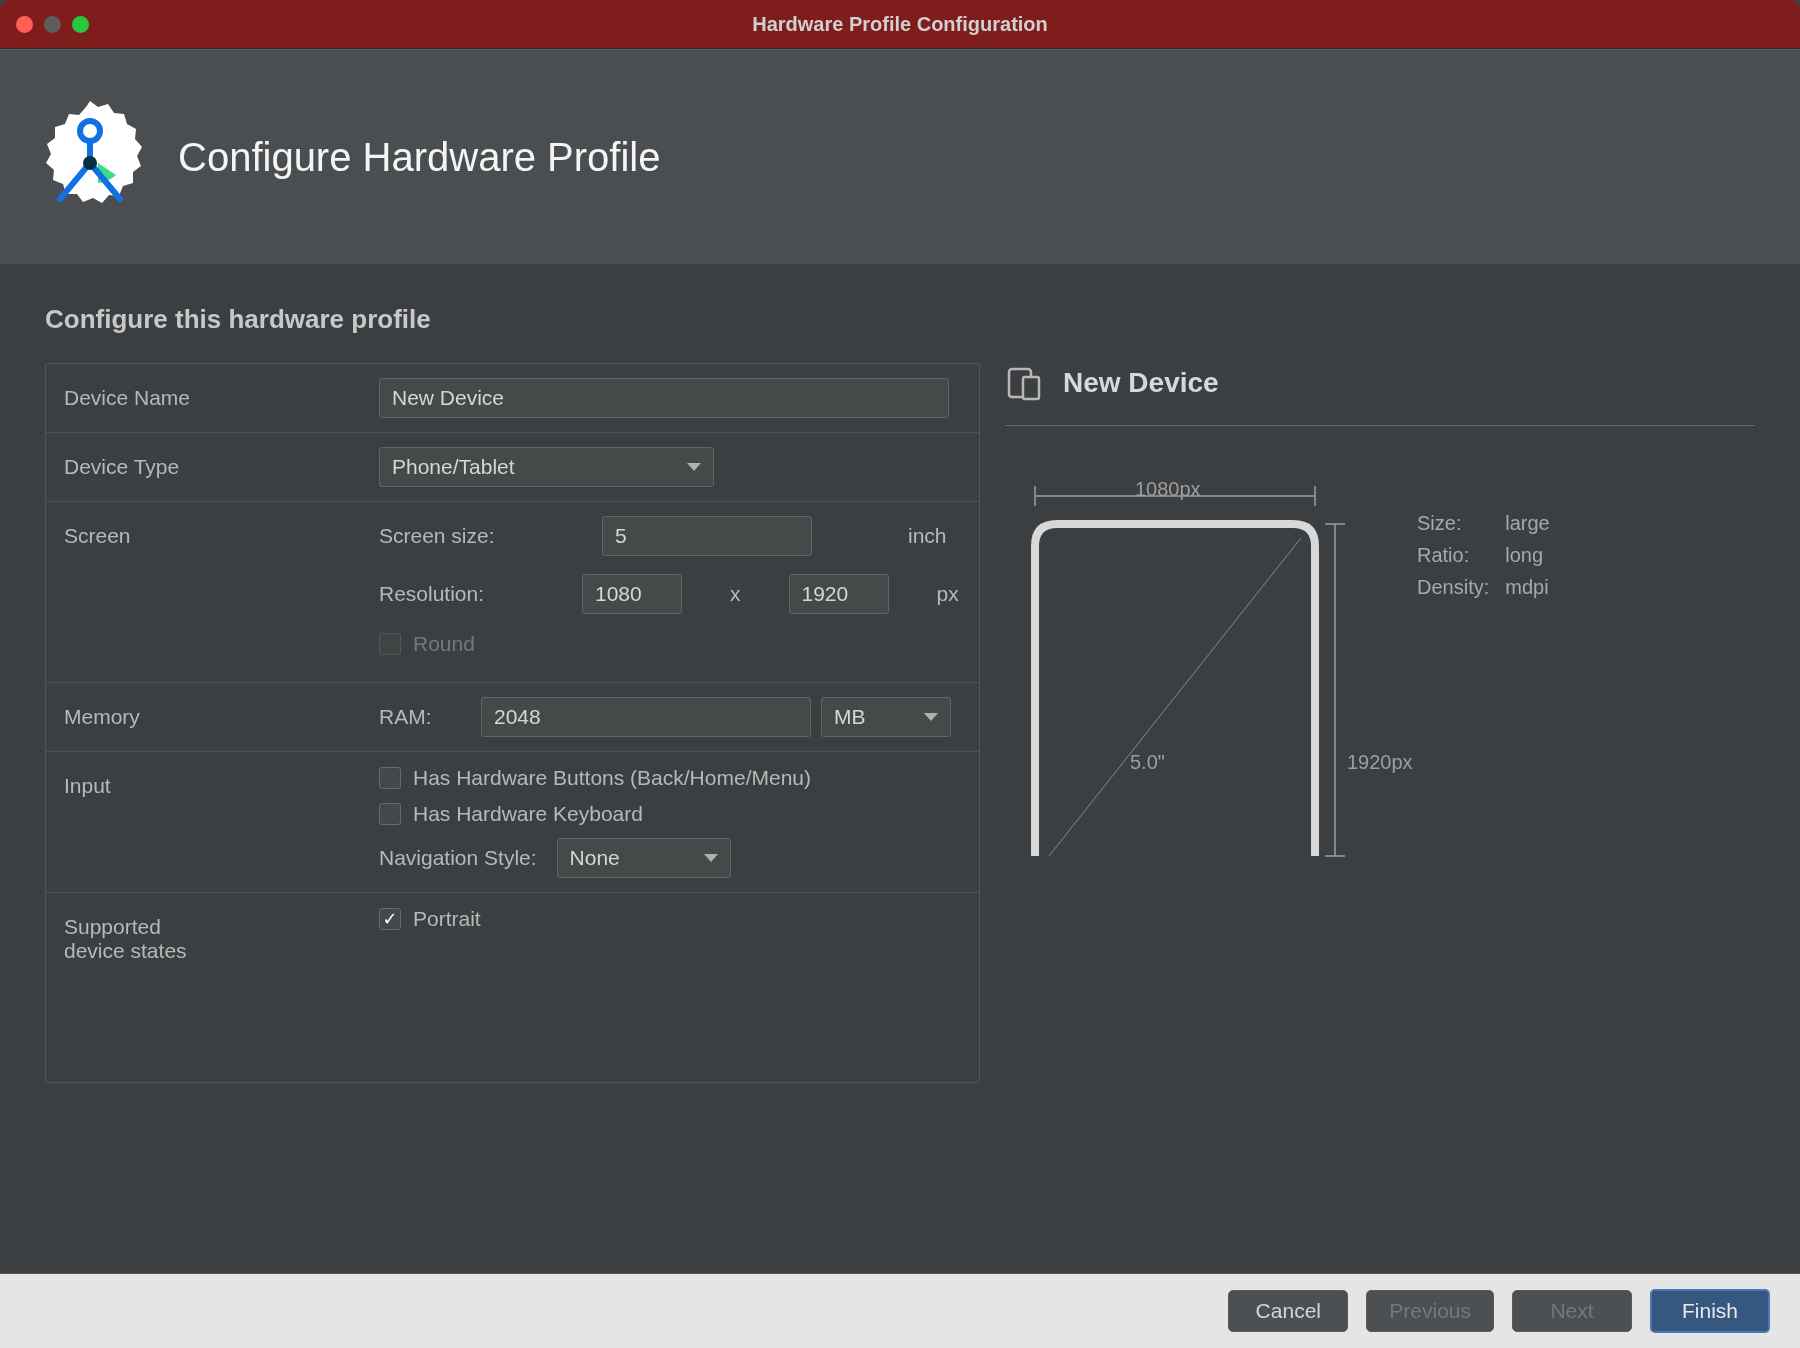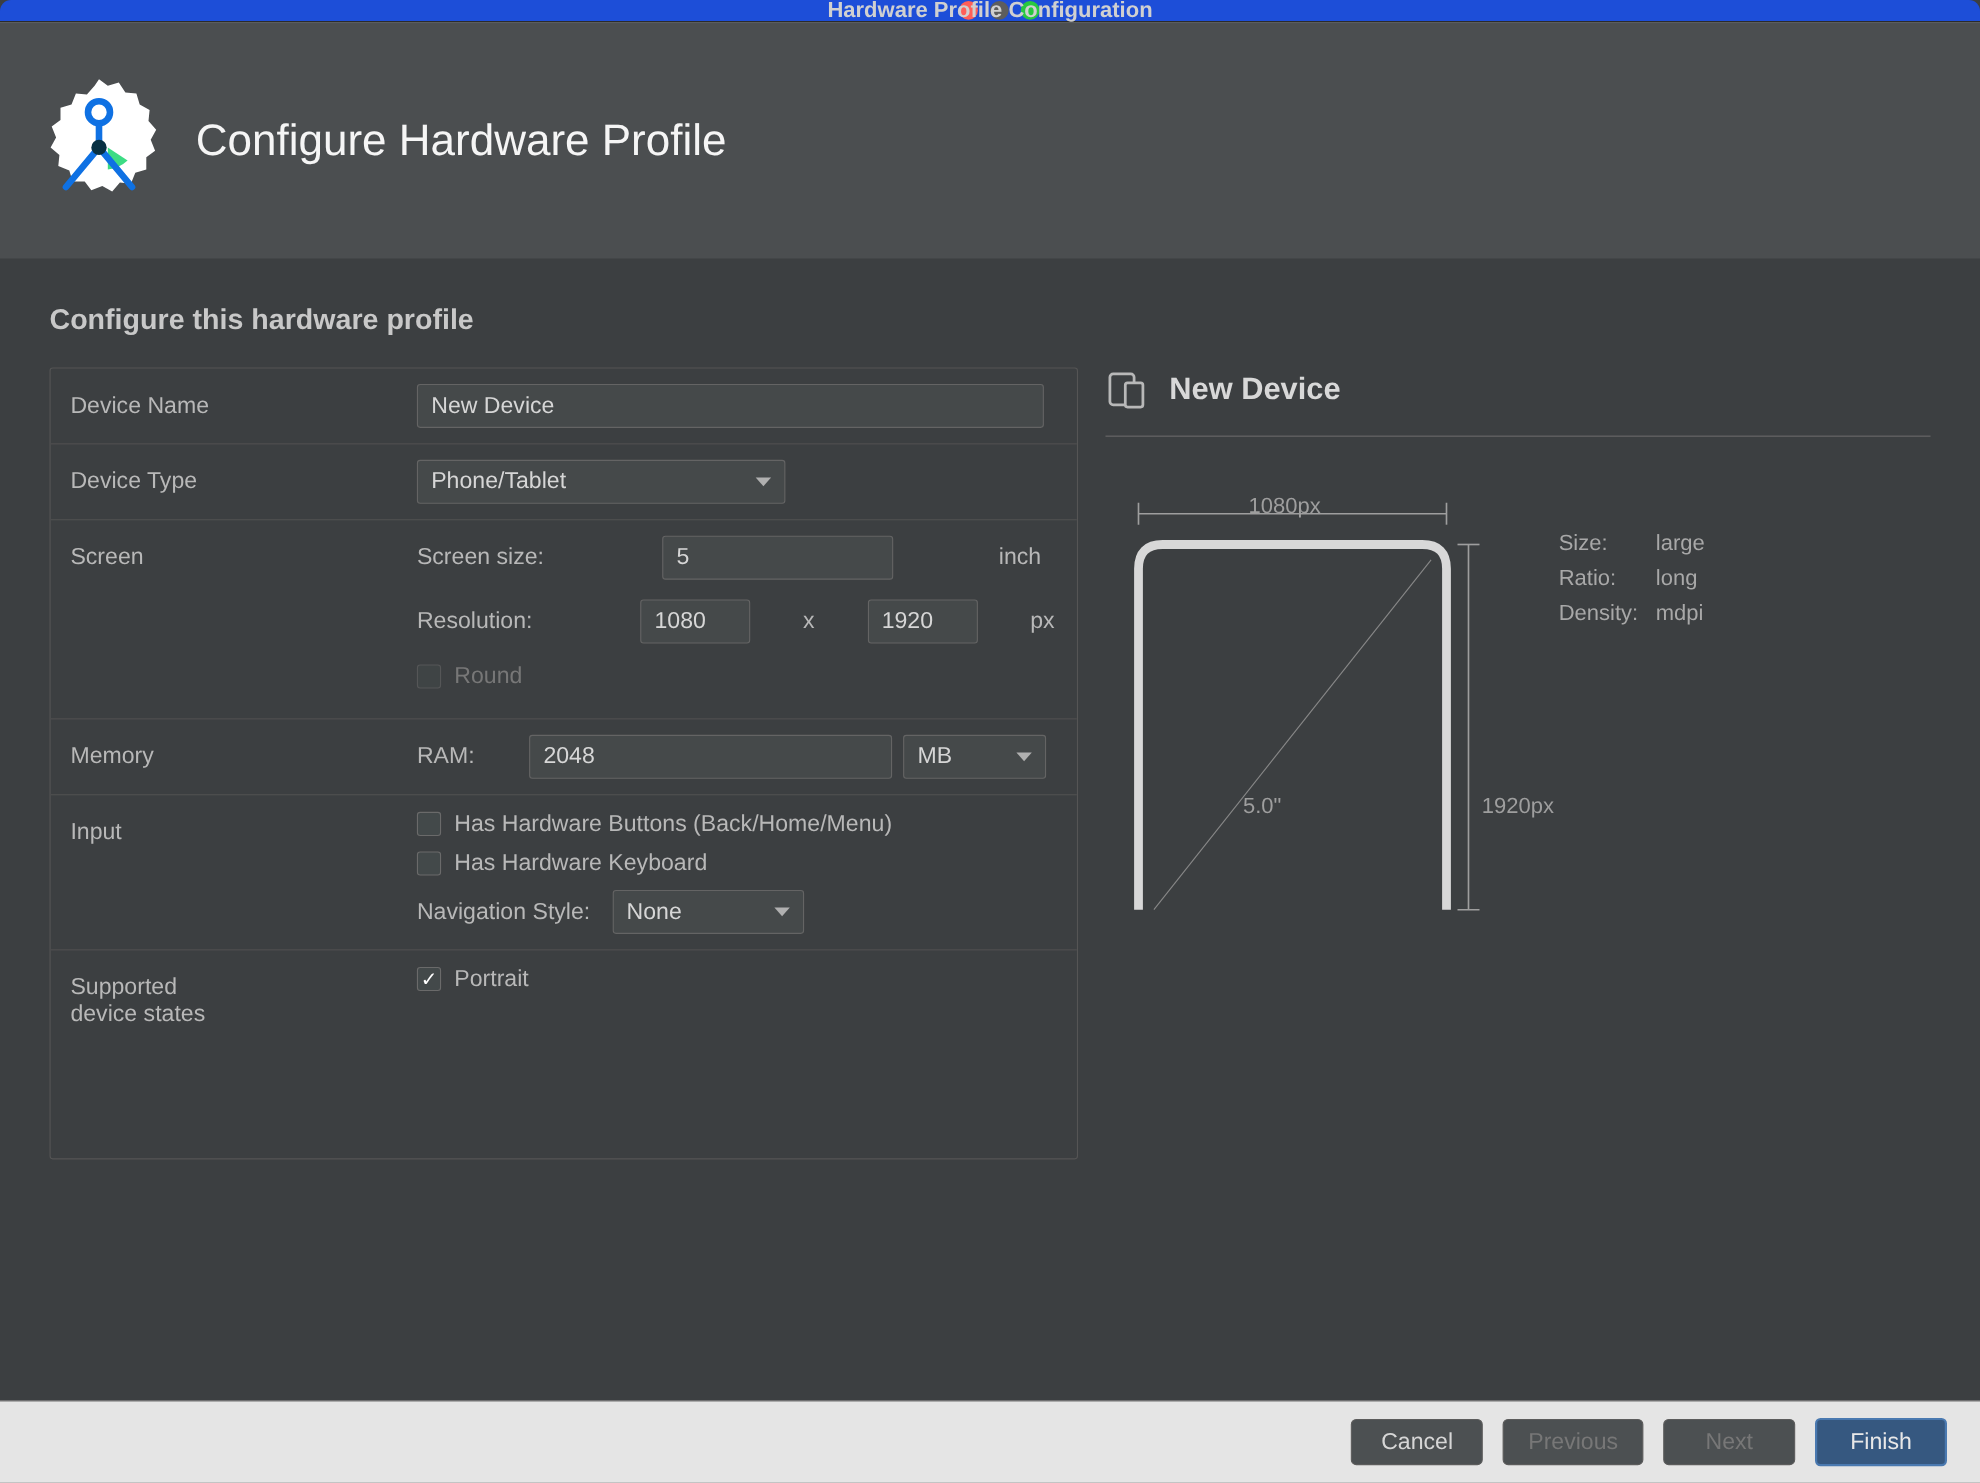--- a/index.html
+++ b/index.html
@@ -5,29 +5,28 @@
   * { box-sizing: border-box; margin: 0; padding: 0; }
   html, body { width: 1800px; height: 1348px; overflow: hidden; }
   body {
     background: #3C3F41;
     font-family: -apple-system, BlinkMacSystemFont, "Segoe UI", Arial, sans-serif;
     color: #BBBBBB;
     font-size: 20px;
   }
   
   .titlebar {
-    height: 20px;
-    background: #1d4ed8;
+    height: 49px;
+    background: #7f1d1d;
     display: flex;
     align-items: center;
     border-top-left-radius: 10px;
     border-top-right-radius: 10px;
     position: relative;
     border-bottom: 1px solid #2b2b2b;
-    justify-content: center;
   }
   .traffic { display: flex; gap: 11px; margin-left: 16px; }
   .dot { width: 17px; height: 17px; border-radius: 50%; }
   .dot.red { background: #FF5F57; }
   .dot.grey { background: #5d5d5d; }
   .dot.green { background: #28C840; }
   .title-text {
     position: absolute; left: 0; right: 0; text-align: center;
     color: #D0D0D0; font-weight: 600; font-size: 20px;
   }

